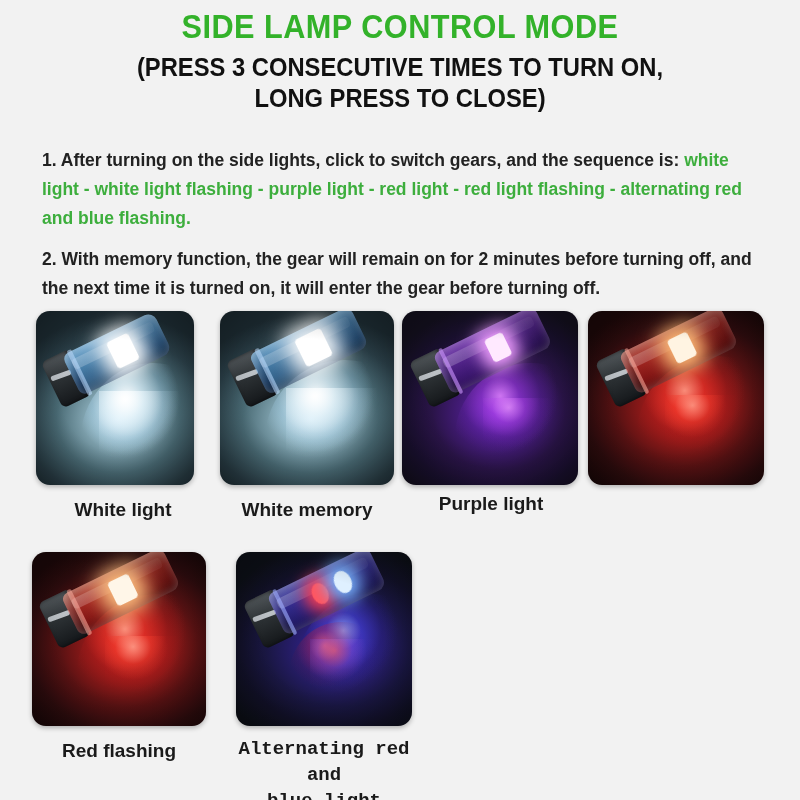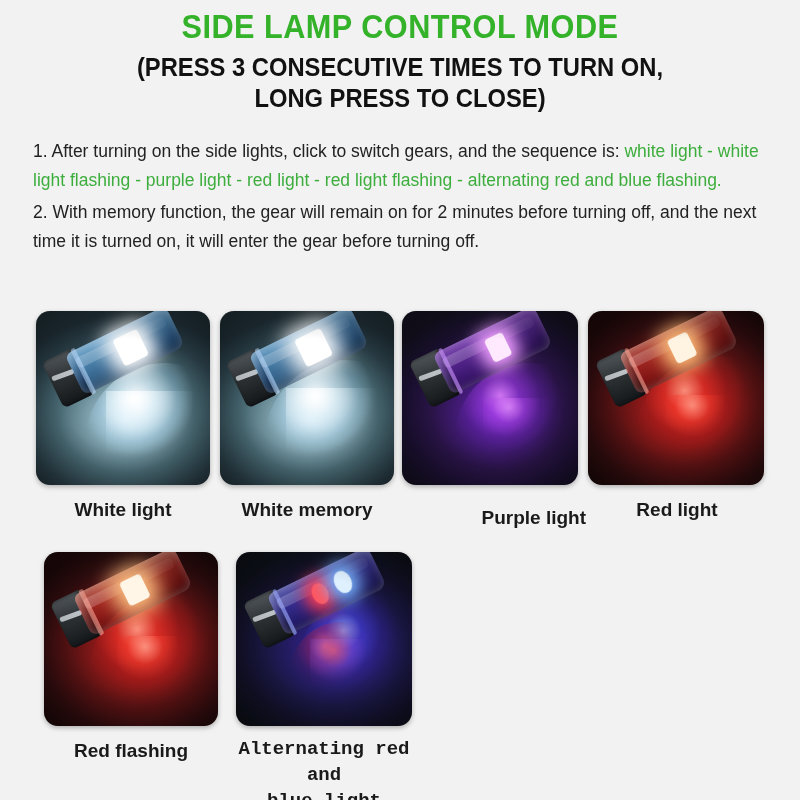--- a/index.html
+++ b/index.html
@@ -35,21 +35,21 @@
   }
   .subtitle div{display:block;}
 
   
   .body-text{
     position:absolute;left:30px;top:134px;width:742px;
     font-size:17.5px;
     line-height:29px;
     color:#222;
   }
-  .body-text p{margin:3px;}
+  .body-text p{margin:12px;font-weight:bold;}
   .hl{color:#3dae3d;}
 
   
   .card{position:absolute;}
   .photo{
     position:relative;
     width:100%;height:100%;
     border-radius:14px;
     overflow:hidden;
     box-shadow:0 2px 5px rgba(0,0,0,.28);
@@ -147,21 +147,21 @@
   <div class="subtitle">
     <div>(PRESS 3 CONSECUTIVE TIMES TO TURN ON,</div>
     <div>LONG PRESS TO CLOSE)</div>
   </div>
 
   <div class="body-text">
     <p><span>1. After turning on the side lights, click to switch gears, and the sequence is: </span><span class="hl">white light - white light flashing - purple light - red light - red light flashing - alternating red and blue flashing.</span></p>
     <p>2. With memory function, the gear will remain on for 2 minutes before turning off, and the next time it is turned on, it will enter the gear before turning off.</p>
   </div>
 
-  <div class="card" style="left:36px;top:311px;width:174px;height:174px;">
+  <div class="card" style="left:36px;top:311px;width:158px;height:174px;">
     <div class="photo">
       <div class="bg cool"></div>
       <div class="glow" style="left:28%;top:30%;width:92%;height:92%;
                   background:radial-gradient(ellipse 50% 50% at 32% 22%, rgba(255,255,255,.98) 0%, rgba(225,245,255,.7) 22%, rgba(180,225,255,.28) 48%, rgba(150,210,255,0) 72%);"></div>
       <div class="lamp">
         <div class="base"></div>
         <div class="barrel" style="background:linear-gradient(180deg, rgba(150,210,255,.75) 0%, rgba(90,170,240,.55) 35%, rgba(30,90,160,.5) 70%, rgba(10,40,80,.6) 100%);"></div>
         <div class="ring"></div>
         <div class="emitter" style="left:54%;top:18%;width:20%;height:64%;border-radius:4px;background:#ffffff;box-shadow:0 0 18px 10px rgba(255,255,255,.95);"></div>
       </div>
@@ -198,42 +198,41 @@
       <div class="lamp">
         <div class="base"></div>
         <div class="barrel" style="background:linear-gradient(180deg, rgba(185,110,255,.62) 0%, rgba(130,55,215,.5) 38%, rgba(70,25,135,.5) 72%, rgba(35,12,70,.62) 100%);"></div>
         <div class="ring" style="background:rgba(205,150,255,.6);"></div>
         <div class="emitter" style="left:56%;top:22%;width:15%;height:56%;border-radius:4px;background:#ffe9ff;box-shadow:0 0 16px 9px rgba(240,160,255,.95);"></div>
       </div>
       <div class="beam" style="left:46%;top:50%;width:56%;height:46%;
                   background:radial-gradient(ellipse 52% 60% at 26% 12%, rgba(235,150,255,.7) 0%, rgba(180,70,235,.35) 32%, rgba(130,40,190,.1) 62%, rgba(100,30,160,0) 85%);"></div>
       <div class="vig"></div>
     </div>
-    <div class="caption" style="left:-6px;top:194px;width:190px;text-align:right;">Purple light</div>
+    <div class="caption" style="left:-6px;top:180px;width:190px;">Purple light</div>
   </div>
 
   <div class="card" style="left:588px;top:311px;width:176px;height:174px;">
     <div class="photo">
       <div class="bg red"></div>
       <div class="glow" style="left:28%;top:26%;width:90%;height:90%;
                   background:radial-gradient(ellipse 48% 48% at 30% 22%, rgba(255,150,130,.9) 0%, rgba(240,50,40,.55) 26%, rgba(170,25,25,.22) 55%, rgba(110,15,15,0) 80%);"></div>
       <div class="lamp">
         <div class="base"></div>
         <div class="barrel" style="background:linear-gradient(180deg, rgba(255,140,120,.6) 0%, rgba(225,55,45,.5) 38%, rgba(140,22,20,.52) 72%, rgba(70,12,12,.62) 100%);"></div>
         <div class="ring" style="background:rgba(255,175,160,.55);"></div>
         <div class="emitter" style="left:54%;top:20%;width:16%;height:58%;border-radius:4px;background:#fff4e2;box-shadow:0 0 18px 10px rgba(255,190,120,.95);"></div>
       </div>
       <div class="beam" style="left:44%;top:48%;width:60%;height:50%;
                   background:radial-gradient(ellipse 52% 60% at 26% 12%, rgba(255,160,140,.78) 0%, rgba(245,60,45,.4) 32%, rgba(175,25,25,.12) 62%, rgba(130,15,15,0) 85%);"></div>
       <div class="vig"></div>
     </div>
-    <div class="caption" style="left:-6px;top:186px;width:190px;">Red light</div>
-  </div>
-
-  <div class="card" style="left:44px;top:552px;width:174px;height:174px;">
+  </div>
+
+  <div class="card" style="left:32px;top:552px;width:174px;height:174px;">
     <div class="photo">
       <div class="bg red"></div>
       <div class="glow" style="left:26%;top:24%;width:92%;height:92%;
                   background:radial-gradient(ellipse 48% 48% at 30% 22%, rgba(255,150,130,.92) 0%, rgba(240,50,40,.58) 26%, rgba(170,25,25,.24) 55%, rgba(110,15,15,0) 80%);"></div>
       <div class="lamp">
         <div class="base"></div>
         <div class="barrel" style="background:linear-gradient(180deg, rgba(255,150,125,.62) 0%, rgba(230,58,45,.5) 38%, rgba(145,24,20,.52) 72%, rgba(72,12,12,.62) 100%);"></div>
         <div class="ring" style="background:rgba(255,175,160,.55);"></div>
         <div class="emitter" style="left:52%;top:20%;width:17%;height:58%;border-radius:4px;background:#fff6e8;box-shadow:0 0 19px 11px rgba(255,195,130,.95);"></div>
       </div>

